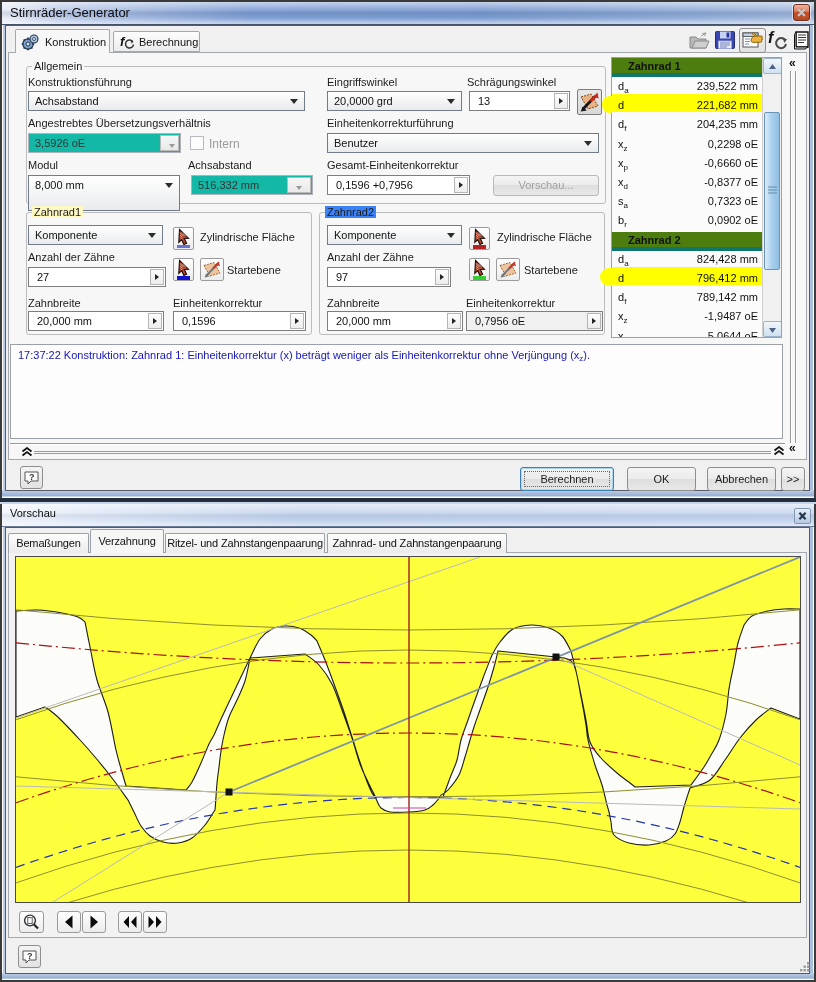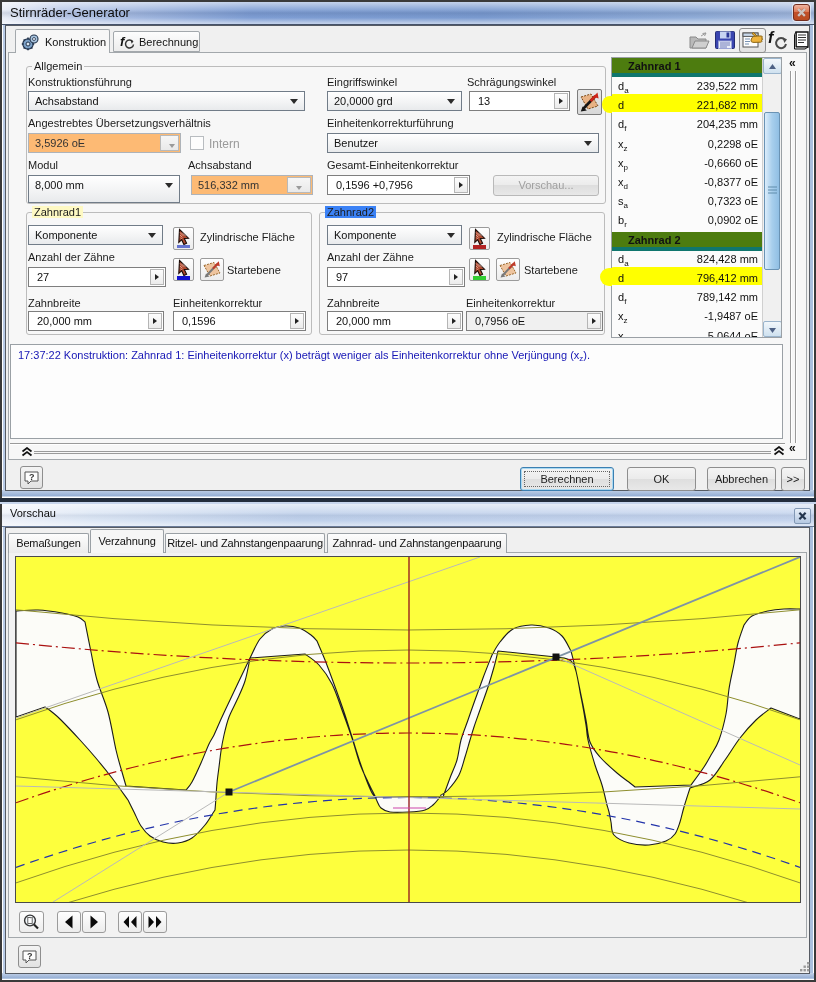--- a/index.html
+++ b/index.html
@@ -3,21 +3,21 @@
 *{margin:0;padding:0;box-sizing:border-box;font-family:"Liberation Sans",sans-serif;}
 html,body{width:816px;height:982px;overflow:hidden;background:#232d3c;}
 #stage{position:relative;width:816px;height:982px;}
 .abs{position:absolute;}
 .win{position:absolute;left:0;width:816px;box-shadow:inset 0 0 0 2px #3a3a3a;}
 .lbl{position:absolute;font-size:11px;color:#1b1b1b;white-space:nowrap;}
 .glbl{position:absolute;font-size:11px;color:#9a9a9a;white-space:nowrap;}
 .combo{position:absolute;border:1px solid #717c88;background:linear-gradient(180deg,#ffffff,#f2f3f4 60%,#e8eaec);}
 .combo .tx{position:absolute;left:6px;top:3px;font-size:11px;color:#111;white-space:nowrap;}
 .dar{position:absolute;right:6px;top:7px;width:0;height:0;border-left:4px solid transparent;border-right:4px solid transparent;border-top:5px solid #2b2b2b;}
-.dis{background:#fdba74;border-color:#aeb3b9;}
+.dis{background:#14b8a6;border-color:#aeb3b9;}
 .dis .tx{color:#333;}
 .spin{position:absolute;border:1px solid #7e7e7e;background:#fff;}
 .spin .tx{position:absolute;left:8px;top:3px;font-size:11px;color:#111;white-space:nowrap;}
 .spbtn{position:absolute;right:1px;top:1px;bottom:1px;width:14px;border:1px solid #b5b5b5;background:linear-gradient(180deg,#fdfdfd,#ececec);}
 .spbtn:after{content:"";position:absolute;left:4px;top:4px;border-top:3.5px solid transparent;border-bottom:3.5px solid transparent;border-left:4px solid #222;}
 .grbtn{position:absolute;right:1px;top:1px;bottom:1px;width:24px;border:1px solid #b9b9b9;background:linear-gradient(180deg,#f6f6f6,#e9e9e9);}
 .grbtn:after{content:"";position:absolute;left:8px;top:8px;border-left:3.5px solid transparent;border-right:3.5px solid transparent;border-top:4px solid #9a9a9a;}
 .group{position:absolute;border:1px solid #bcbcbc;border-radius:3px;}
 .group>span{position:absolute;top:-7px;left:5px;background:#f4f4f4;padding:0 2px;font-size:11px;color:#1b1b1b;white-space:nowrap;}
 .btn{position:absolute;border:1px solid #8e8e8e;border-radius:3px;background:linear-gradient(180deg,#f4f4f4,#ebebeb 50%,#dedede 50%,#e8e8e8);font-size:11px;color:#1b1b1b;text-align:center;}
@@ -145,21 +145,21 @@
       </div>
  <div class="lbl" style="left:28px;top:117px;">Angestrebtes Übersetzungsverhältnis</div>
  <div class="combo dis" style="left:28px;top:133px;width:153px;height:20px;">
         <span class="tx">3,5926 oE</span>
         <span class="grbtn" style="width:19px;"></span>
       </div>
  <div class="abs" style="left:190px;top:136px;width:14px;height:14px;border:1px solid #b8bcc0;background:#fdfdfd;"></div>
  <div class="glbl" style="left:209px;top:137px;font-size:12px;">Intern</div>
  <div class="lbl" style="left:28px;top:159px;">Modul</div>
  <div class="lbl" style="left:188px;top:159px;">Achsabstand</div>
- <div class="combo" style="left:28px;top:175px;width:152px;height:28px;text-align:right;">
+ <div class="combo" style="left:28px;top:175px;width:152px;height:36px;text-align:right;">
         <span class="tx">8,000 mm</span>
         <span class="dar"></span>
       </div>
  <div class="combo dis" style="left:191px;top:175px;width:122px;height:20px;">
         <span class="tx">516,332 mm</span>
         <span class="grbtn"></span>
       </div>
 
  <div class="lbl" style="left:327px;top:76px;">Eingriffswinkel</div>
  <div class="lbl" style="left:467px;top:76px;">Schrägungswinkel</div>
@@ -255,21 +255,21 @@
   <svg width="19" height="21" viewBox="0 0 19 21">
           <path d="M5.5 1.5 L14.5 10.2 L10.3 10.5 L12.6 15.3 L9.9 16.6 L7.7 11.7 L4.8 14.5 Z" fill="#b04a30" stroke="#1a0a06" stroke-width="1.1"></path>
           <g stroke="#f2c0b0" stroke-width=".7">
 <path d="M6 4.5 l3.4 3.4 M6 7 l2.4 2.4 M8 4.5 l2.4 2.4 M6.4 9.6 l1.4 1.4 M10 6.4 l1.8 1.8"></path>
           </g>
           <rect x="3" y="17" width="13" height="4" fill="#b22222"></rect>
         </svg>
  </div>
  <div class="lbl" style="left:497px;top:231px;">Zylindrische Fläche</div>
  <div class="lbl" style="left:327px;top:251px;">Anzahl der Zähne</div>
- <div class="spin" style="left:327px;top:267px;width:138px;height:20px;">
+ <div class="spin" style="left:327px;top:267px;width:124px;height:20px;">
         <span class="tx">97</span>
         <span class="spbtn"></span>
       </div>
  <div class="ibtn" style="left:469px;top:258px;width:21px;height:23px;">
   <svg width="19" height="21" viewBox="0 0 19 21">
           <path d="M5.5 1.5 L14.5 10.2 L10.3 10.5 L12.6 15.3 L9.9 16.6 L7.7 11.7 L4.8 14.5 Z" fill="#b04a30" stroke="#1a0a06" stroke-width="1.1"></path>
           <g stroke="#f2c0b0" stroke-width=".7">
 <path d="M6 4.5 l3.4 3.4 M6 7 l2.4 2.4 M8 4.5 l2.4 2.4 M6.4 9.6 l1.4 1.4 M10 6.4 l1.8 1.8"></path>
           </g>
           <rect x="3" y="17" width="13" height="4" fill="#33cc33"></rect>

